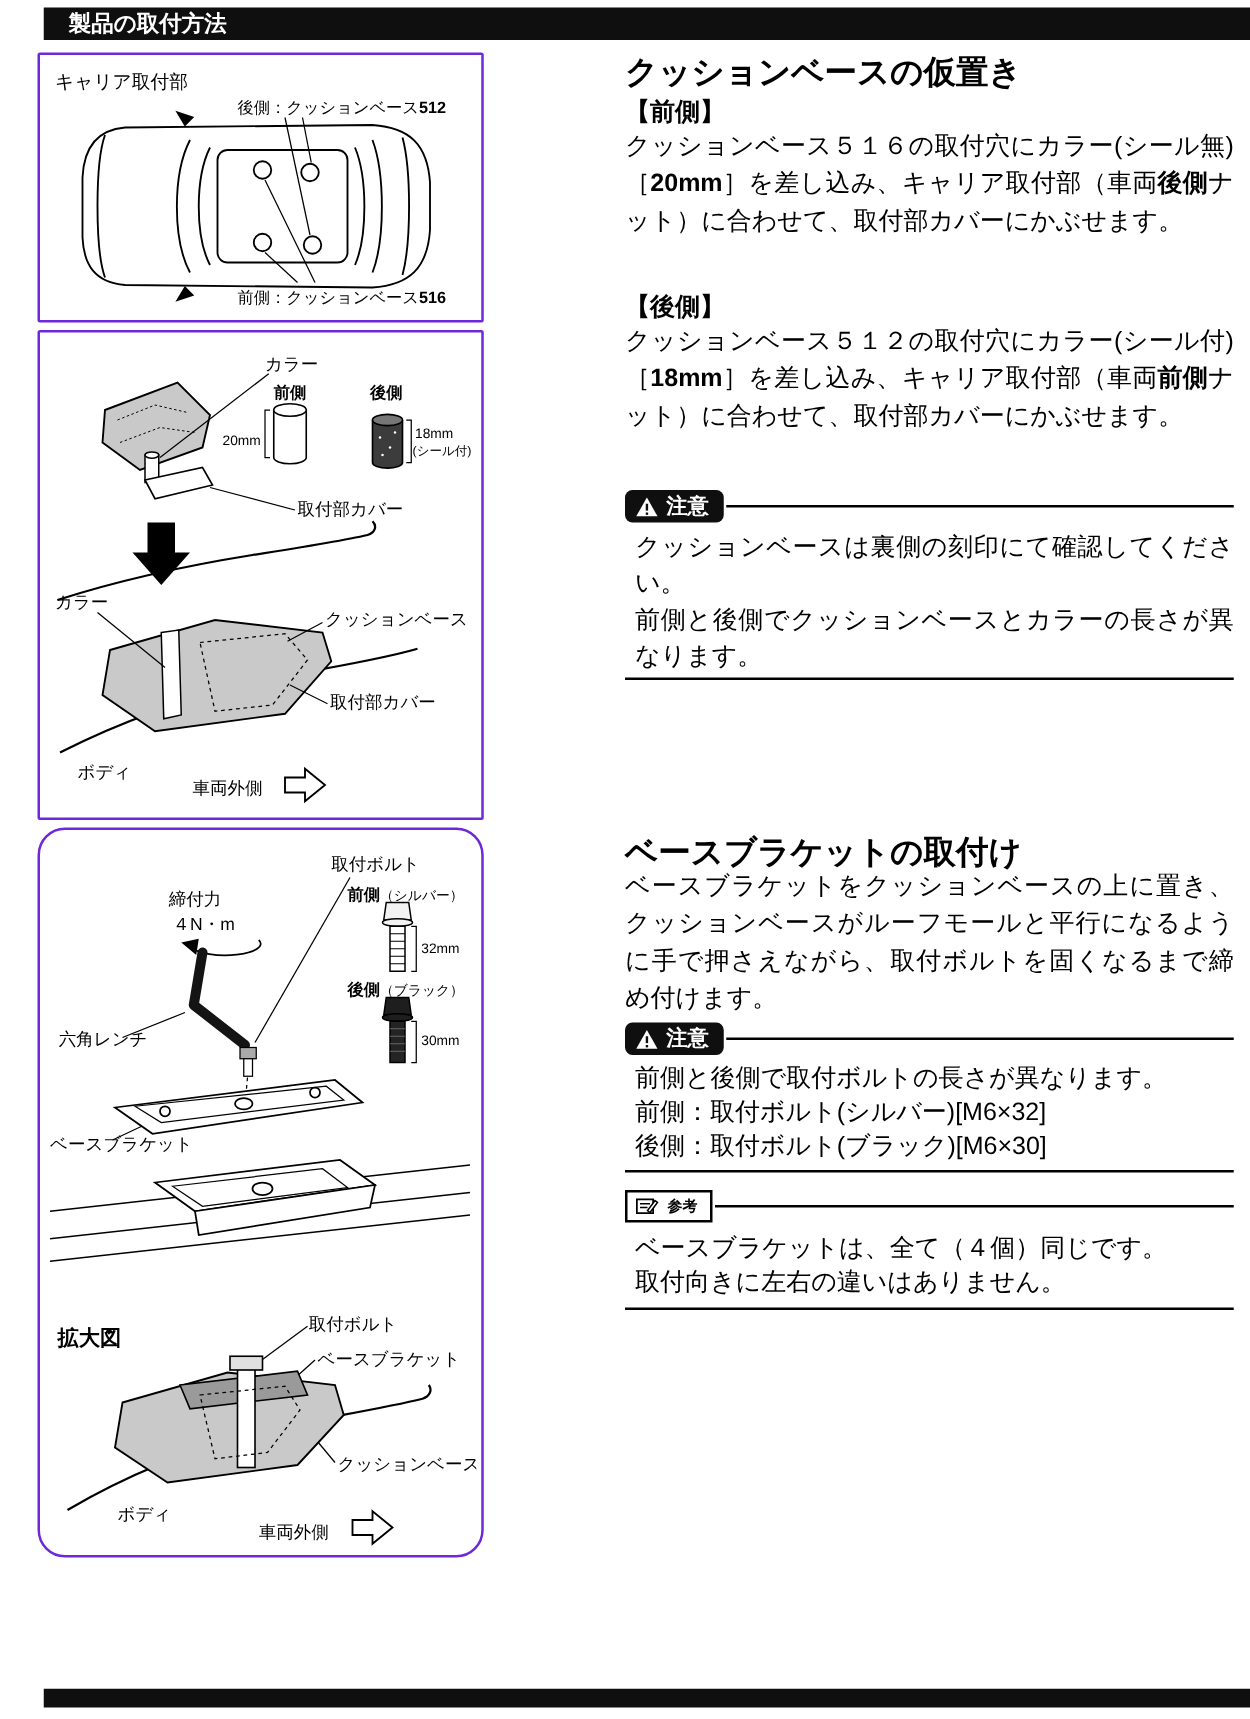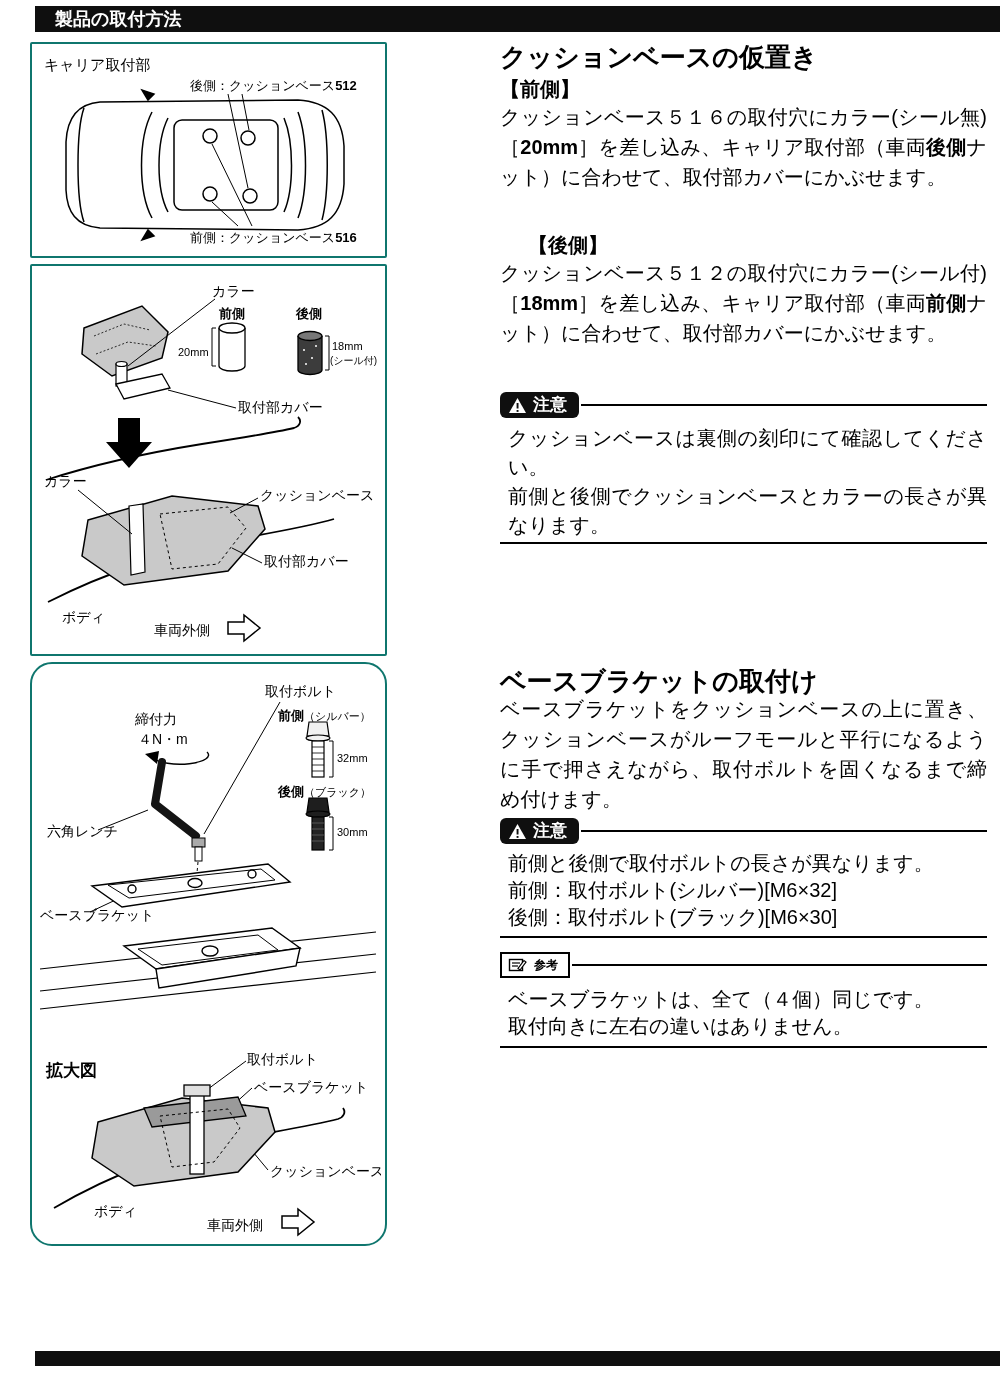--- a/index.html
+++ b/index.html
@@ -1,20 +1,20 @@
 <!DOCTYPE html>
 <html><head>
 <meta charset="utf-8">
 <style>
   html,body{margin:0;padding:0;background:#fff;}
   #page{position:relative;width:1000px;height:1375px;background:#fff;overflow:hidden;
         font-family:"Liberation Sans","DejaVu Sans",sans-serif;color:#000;}
   .abs{position:absolute;}
   .bar{background:#0f0f0f;}
-  .box{position:absolute;border:2px solid #0f766e;background:#fff;border-radius:2px;}
+  .box{position:absolute;border:2px solid #6d28d9;background:#fff;border-radius:2px;}
   svg text{fill:#000;font-family:"Liberation Sans","DejaVu Sans",sans-serif;}
   .sec-title{font-size:26px;font-weight:bold;white-space:nowrap;}
   .sub-head{font-size:20px;font-weight:bold;white-space:nowrap;}
   .para{font-size:20px;line-height:30px;text-align:justify;}
   .small-para{font-size:20px;line-height:27px;}
   .c-head{display:flex;align-items:center;}
   .badge-black{display:inline-flex;align-items:center;gap:6px;background:#0f0f0f;color:#fff;
                font-size:17px;font-weight:bold;padding:2px 12px 2px 8px;border-radius:6px;line-height:22px;}
   .badge-white{display:inline-flex;align-items:center;gap:6px;background:#fff;color:#000;border:2px solid #000;
                font-size:12px;font-weight:bold;padding:1px 10px 1px 6px;line-height:20px;}
@@ -221,21 +221,21 @@
       <text x="222" y="428" font-size="14">ベースブラケット</text>
       <text x="238" y="512" font-size="14">クッションベース</text>
       <text x="62" y="552" font-size="14">ボディ</text>
       <text x="175" y="566" font-size="14">車両外側</text>
     </svg>
   </div>
 
   <div class="abs sec-title" style="left:500px;top:40px;">クッションベースの仮置き</div>
   <div class="abs sub-head" style="left:500px;top:76px;">【前側】</div>
   <div class="abs para" style="left:500px;top:102px;width:487px;"><span>クッションベース５１６の取付穴にカラー(シール無)［</span><b>20mm</b><span>］を差し込み、キャリア取付部（車両</span><b>後側</b><span>ナット）に合わせて、取付部カバーにかぶせます。</span></div>
-  <div class="abs sub-head" style="left:528px;top:232px;">【後側】</div>
+  <div class="abs sub-head" style="left:500px;top:232px;">【後側】</div>
   <div class="abs para" style="left:500px;top:258px;width:487px;"><span>クッションベース５１２の取付穴にカラー(シール付)［</span><b>18mm</b><span>］を差し込み、キャリア取付部（車両</span><b>前側</b><span>ナット）に合わせて、取付部カバーにかぶせます。</span></div>
 
   <div class="abs c-head" style="left:500px;top:392px;width:487px;">
     <span class="badge-black">
       <svg width="19" height="17" viewBox="0 0 19 17">
           <polygon points="9.5,1 18,16 1,16" fill="#fff"></polygon>
           <rect x="8.6" y="6" width="1.9" height="5.5" fill="#0f0f0f"></rect>
           <rect x="8.6" y="13" width="1.9" height="1.9" fill="#0f0f0f"></rect>
         </svg>
       <span>注意</span>

